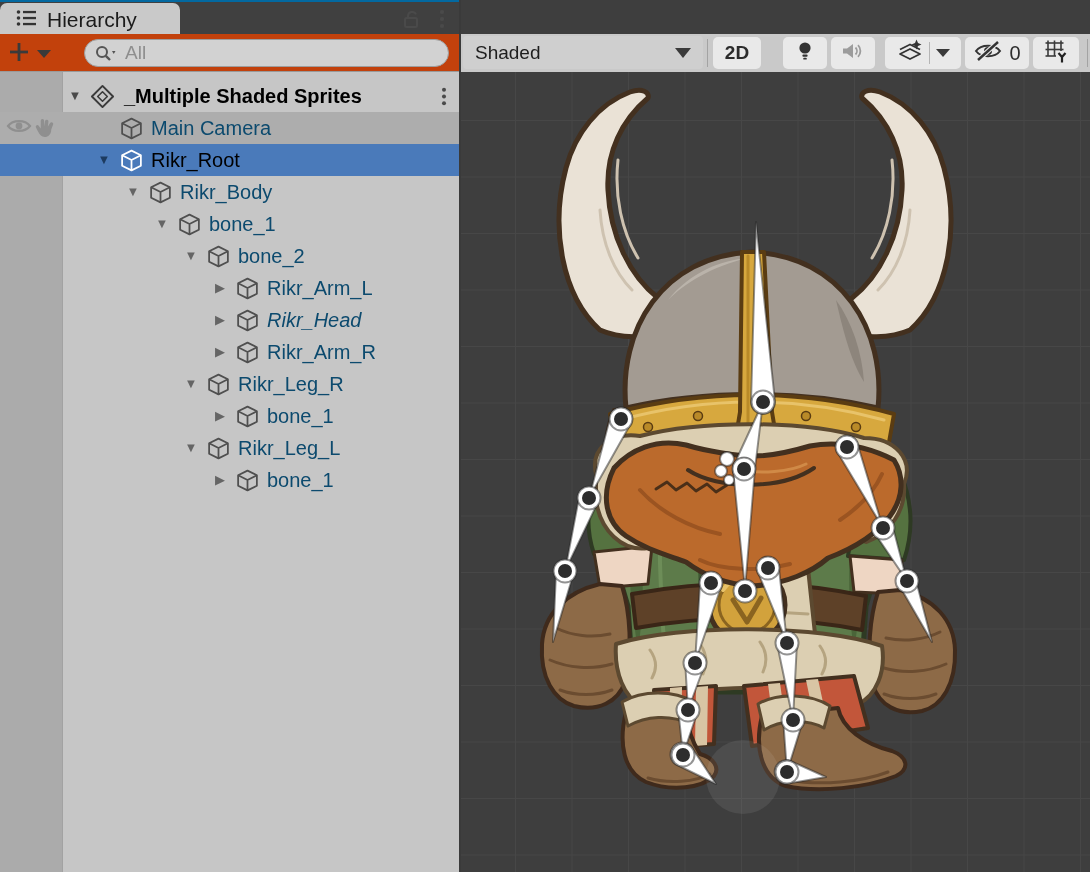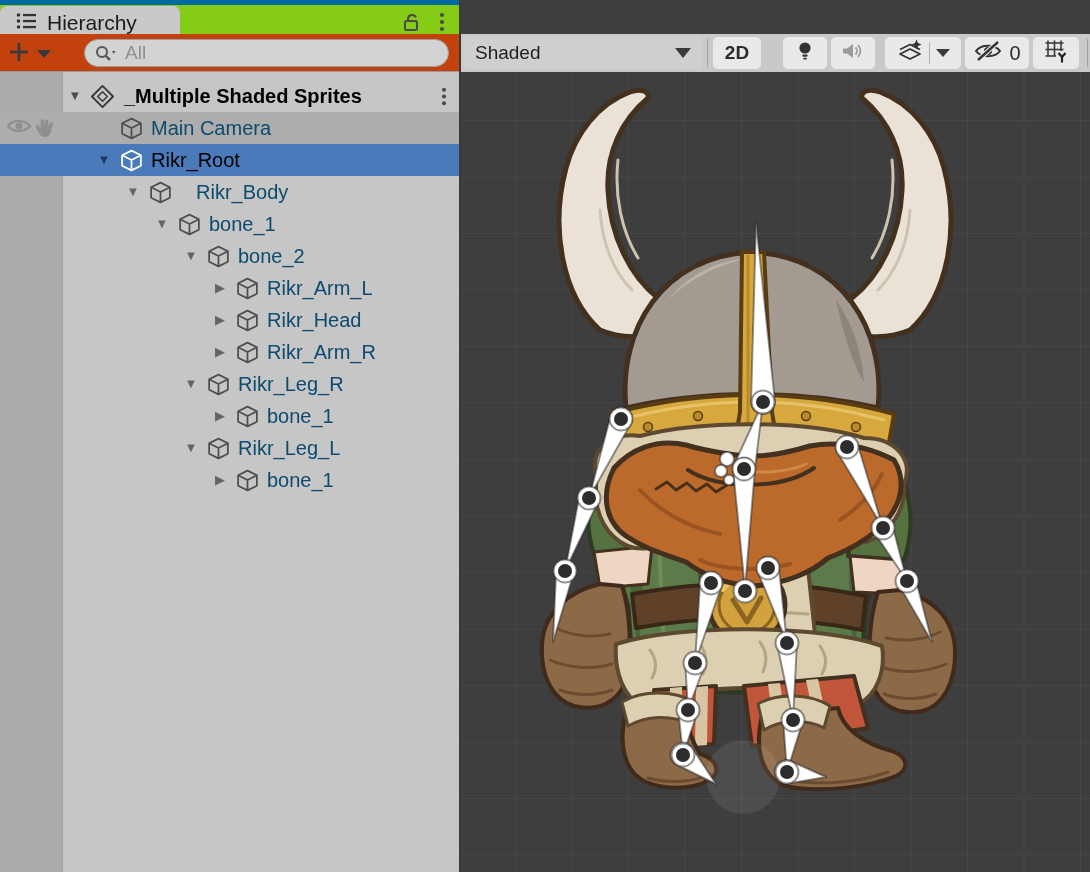--- a/index.html
+++ b/index.html
@@ -2,21 +2,21 @@
 <html><head>
 <meta charset="utf-8">
 <style>
   *{box-sizing:border-box;margin:0;padding:0}
   html,body{width:1090px;height:872px;overflow:hidden}
   body{font-family:"Liberation Sans",sans-serif;background:#3E3E3E}
   #app{position:relative;width:1090px;height:872px}
 
   
   .hier-panel{position:absolute;left:0;top:0;width:459px;height:872px;background:#C6C6C6}
-  .tabbar{position:absolute;left:0;top:0;right:0;height:34px;background:#84cc16;border-top:5px solid #0369a1}
+  .tabbar{position:absolute;left:0;top:0;right:0;height:34px;background:#404040;border-top:2px solid #0369a1}
   .tab{position:absolute;top:1px;height:33px;background:#C9C9C9;border-radius:7px 7px 0 0;
        display:flex;align-items:center;gap:9px;padding:0 16px;font-size:21px;color:#1b1b1b}
   .hier-panel .tab{left:0;width:180px}
   .tab-extra{position:absolute;top:6px;color:#4a4a4a}
   .htoolbar{position:absolute;left:0;top:34px;right:0;height:38px;background:#c2410c;border-bottom:1px solid #9A9A9A}
   .plus-wrap{position:absolute;left:8px;top:7px;display:flex;align-items:center;gap:7px;color:#3a3a3a}
   .searchbox{position:absolute;left:84px;top:5px;width:365px;height:28px;background:#D2D2D2;
              border:1px solid #9E9E9E;border-radius:14px}
   .searchbox input{position:absolute;left:40px;top:0;width:310px;height:26px;border:none;background:transparent;
              outline:none;font-size:19px;color:#333;font-family:"Liberation Sans",sans-serif}
@@ -167,21 +167,21 @@
                 <path d="M3 7 L12 11.5 L21 7 M12 11.5 V21.5" fill="none" stroke="currentColor" stroke-width="1.7" stroke-linejoin="round"></path>
               </svg></span>
             <span class="lbl" style="left: 151px;">Rikr_Root</span>
           </div>
           <div class="trow normal">
             <span class="exp" style="left: 122px;">▼</span>
             <span class="cube" style="left: 148px;"><svg viewBox="0 0 24 24" width="25" height="25">
                 <path d="M12 2.5 L21 7 v10 L12 21.5 L3 17 V7 Z" fill="none" stroke="currentColor" stroke-width="1.7" stroke-linejoin="round"></path>
                 <path d="M3 7 L12 11.5 L21 7 M12 11.5 V21.5" fill="none" stroke="currentColor" stroke-width="1.7" stroke-linejoin="round"></path>
               </svg></span>
-            <span class="lbl" style="left: 196px;">Rikr_Body</span>
+            <span class="lbl" style="left: 180px;">Rikr_Body</span>
           </div>
           <div class="trow normal">
             <span class="exp" style="left: 151px;">▼</span>
             <span class="cube" style="left: 177px;"><svg viewBox="0 0 24 24" width="25" height="25">
                 <path d="M12 2.5 L21 7 v10 L12 21.5 L3 17 V7 Z" fill="none" stroke="currentColor" stroke-width="1.7" stroke-linejoin="round"></path>
                 <path d="M3 7 L12 11.5 L21 7 M12 11.5 V21.5" fill="none" stroke="currentColor" stroke-width="1.7" stroke-linejoin="round"></path>
               </svg></span>
             <span class="lbl" style="left: 209px;">bone_1</span>
           </div>
           <div class="trow normal">
@@ -199,21 +199,21 @@
                 <path d="M3 7 L12 11.5 L21 7 M12 11.5 V21.5" fill="none" stroke="currentColor" stroke-width="1.7" stroke-linejoin="round"></path>
               </svg></span>
             <span class="lbl" style="left: 267px;">Rikr_Arm_L</span>
           </div>
           <div class="trow normal">
             <span class="exp" style="left: 209px;">▶</span>
             <span class="cube" style="left: 235px;"><svg viewBox="0 0 24 24" width="25" height="25">
                 <path d="M12 2.5 L21 7 v10 L12 21.5 L3 17 V7 Z" fill="none" stroke="currentColor" stroke-width="1.7" stroke-linejoin="round"></path>
                 <path d="M3 7 L12 11.5 L21 7 M12 11.5 V21.5" fill="none" stroke="currentColor" stroke-width="1.7" stroke-linejoin="round"></path>
               </svg></span>
-            <span class="lbl" style="left: 267px;">Rikr_Head</span>
+            <span class="lbl" style="left: 267px; font-style: italic;">Rikr_Head</span>
           </div>
           <div class="trow normal">
             <span class="exp" style="left: 209px;">▶</span>
             <span class="cube" style="left: 235px;"><svg viewBox="0 0 24 24" width="25" height="25">
                 <path d="M12 2.5 L21 7 v10 L12 21.5 L3 17 V7 Z" fill="none" stroke="currentColor" stroke-width="1.7" stroke-linejoin="round"></path>
                 <path d="M3 7 L12 11.5 L21 7 M12 11.5 V21.5" fill="none" stroke="currentColor" stroke-width="1.7" stroke-linejoin="round"></path>
               </svg></span>
             <span class="lbl" style="left: 267px;">Rikr_Arm_R</span>
           </div>
           <div class="trow normal">

